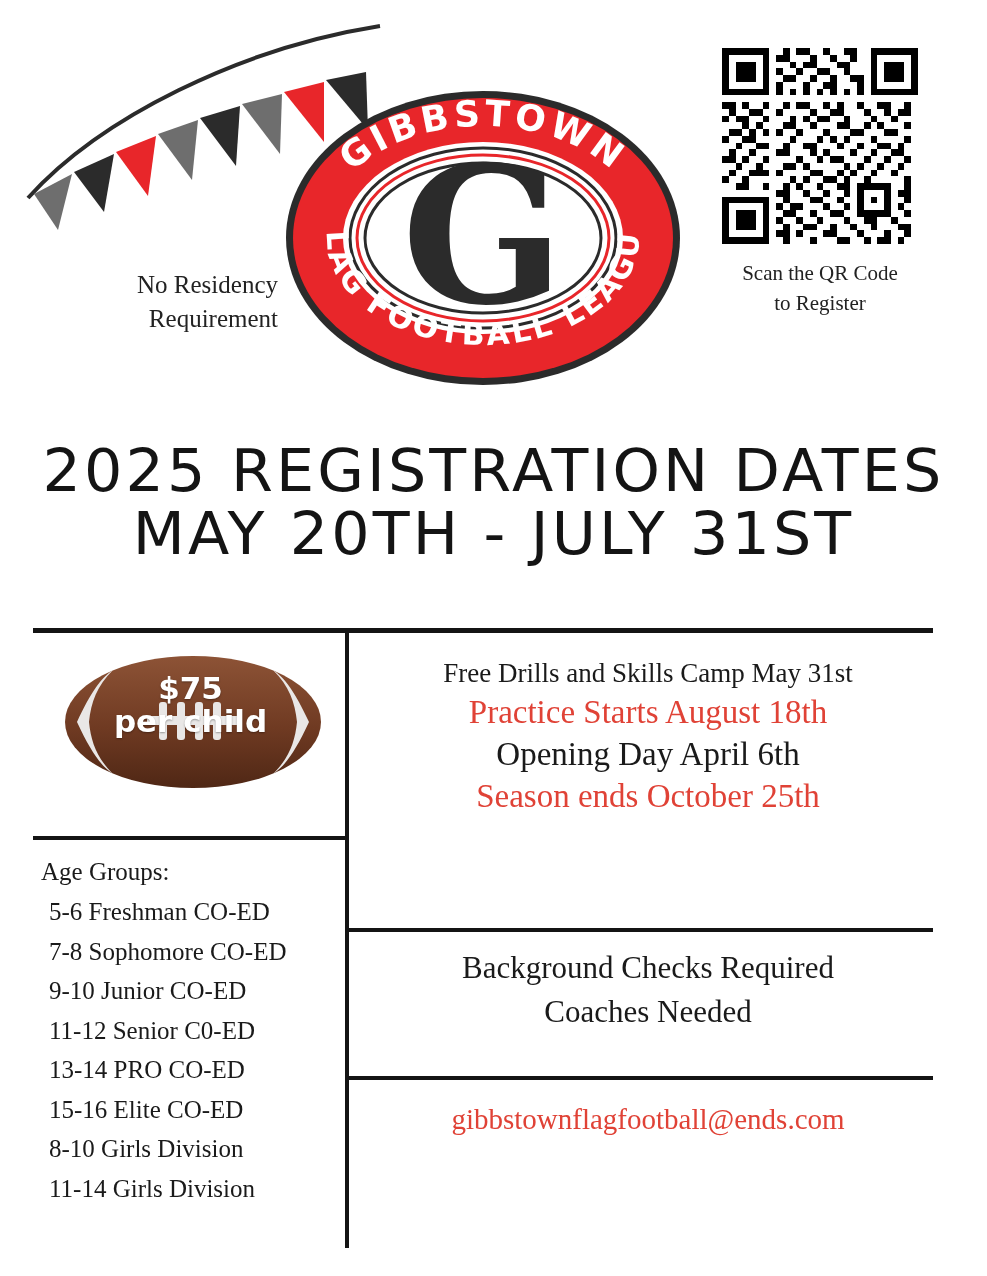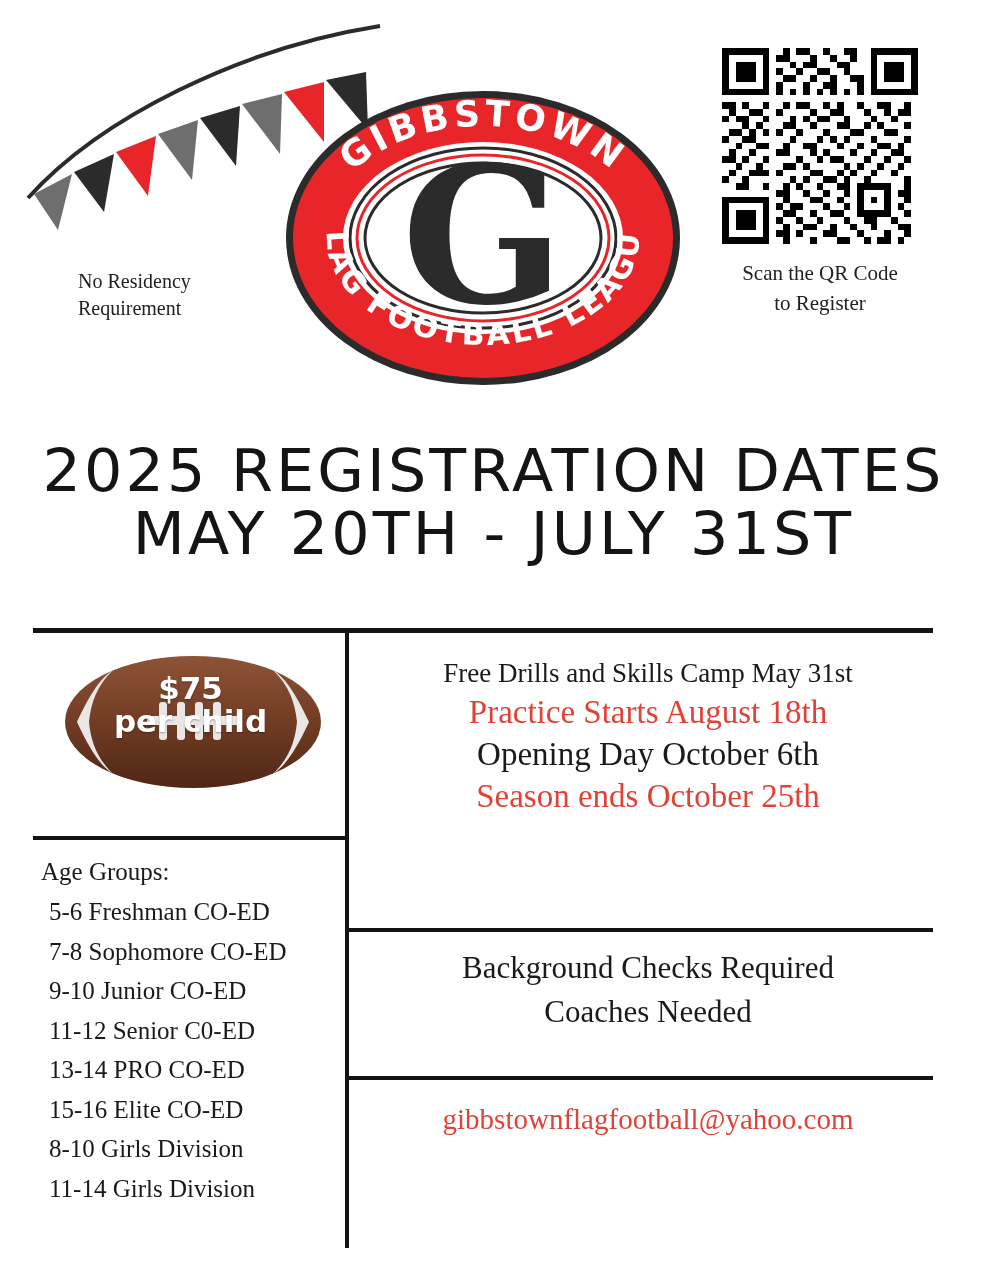--- a/index.html
+++ b/index.html
@@ -39,22 +39,22 @@
     width: 400px;
     height: 300px;
   }
 
   
   .no-residency {
     position: absolute;
     left: 78px;
     top: 268px;
     width: 200px;
-    text-align: left;
-    font-size: 20px;
+    text-align: right;
+    font-size: 25px;
     line-height: 1.35;
     color: #222;
   }
 
   
   .qr-block {
     position: absolute;
     left: 700px;
     top: 48px;
     width: 240px;
@@ -554,26 +554,26 @@
       <li>15-16 Elite CO-ED</li>
       <li>8-10 Girls Division</li>
       <li>11-14 Girls Division</li>
     </ul>
   </div>
 
   <div class="right-col">
     <div class="sched">
       <div class="sched-line s0">Free Drills and Skills Camp May 31st</div>
       <div class="sched-line s1">Practice Starts August 18th</div>
-      <div class="sched-line s2">Opening Day October 6th</div>
+      <div class="sched-line s2">Opening Day April 6th</div>
       <div class="sched-line s3">Season ends October 25th</div>
     </div>
 
     <div class="coaches">
       <div>Background Checks Required</div>
       <div>Coaches Needed</div>
     </div>
 
     <div class="contact">
-      <div class="email">gibbstownflagfootball@yahoo.com</div>
+      <div class="email">gibbstownflagfootball@ends.com</div>
     </div>
   </div>
 </div>
 
 </body></html>

